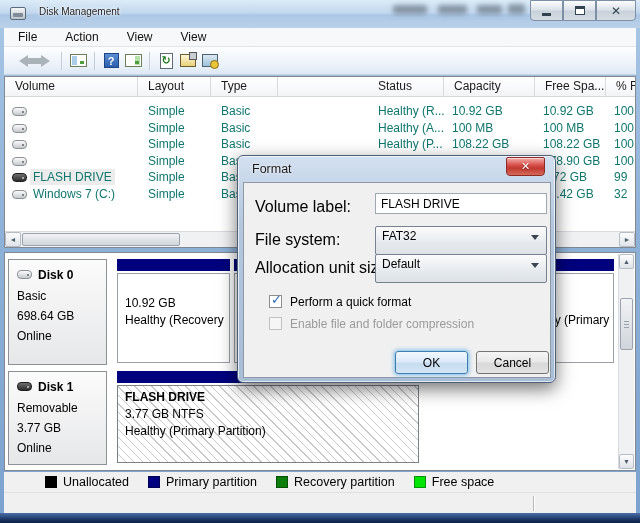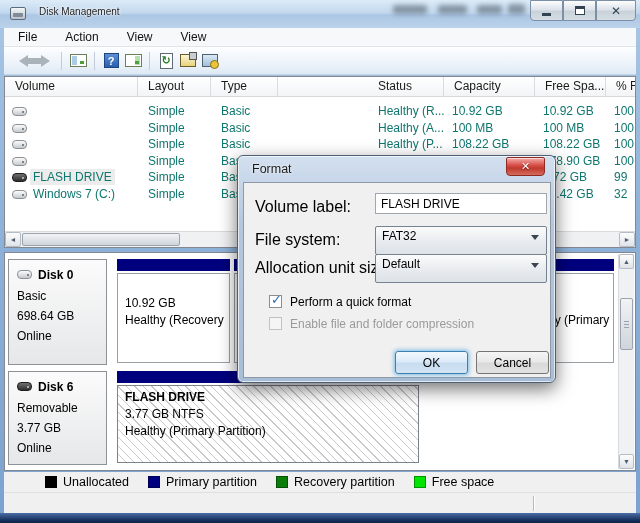--- a/index.html
+++ b/index.html
@@ -293,21 +293,21 @@
             <div class="pline" style="top:5px"></div>
             <div class="pline" style="top:22px"></div>
             <div class="pline" style="top:39px">Healthy (Primary Partition)</div>
           </div>
         </div>
       </div>
     </div>
 
     <div class="disk-row" style="top:118px;height:94px;right:24px">
       <div class="disk-info">
-        <div class="dname"><span class="drive-ic dark"></span><span>Disk 6</span></div>
+        <div class="dname"><span class="drive-ic dark"></span><span>Disk 1</span></div>
         <div class="line">Removable</div>
         <div class="line">3.77 GB</div>
         <div class="line">Online</div>
       </div>
       <div class="pstrip">
         <div class="pblock" style="left:3px;width:302px">
           <div class="pbar"></div>
           <div class="pbody hatch">
             <div class="pline" style="top:4px;font-weight:bold">FLASH DRIVE</div>
             <div class="pline" style="top:21px">3.77 GB NTFS</div>

